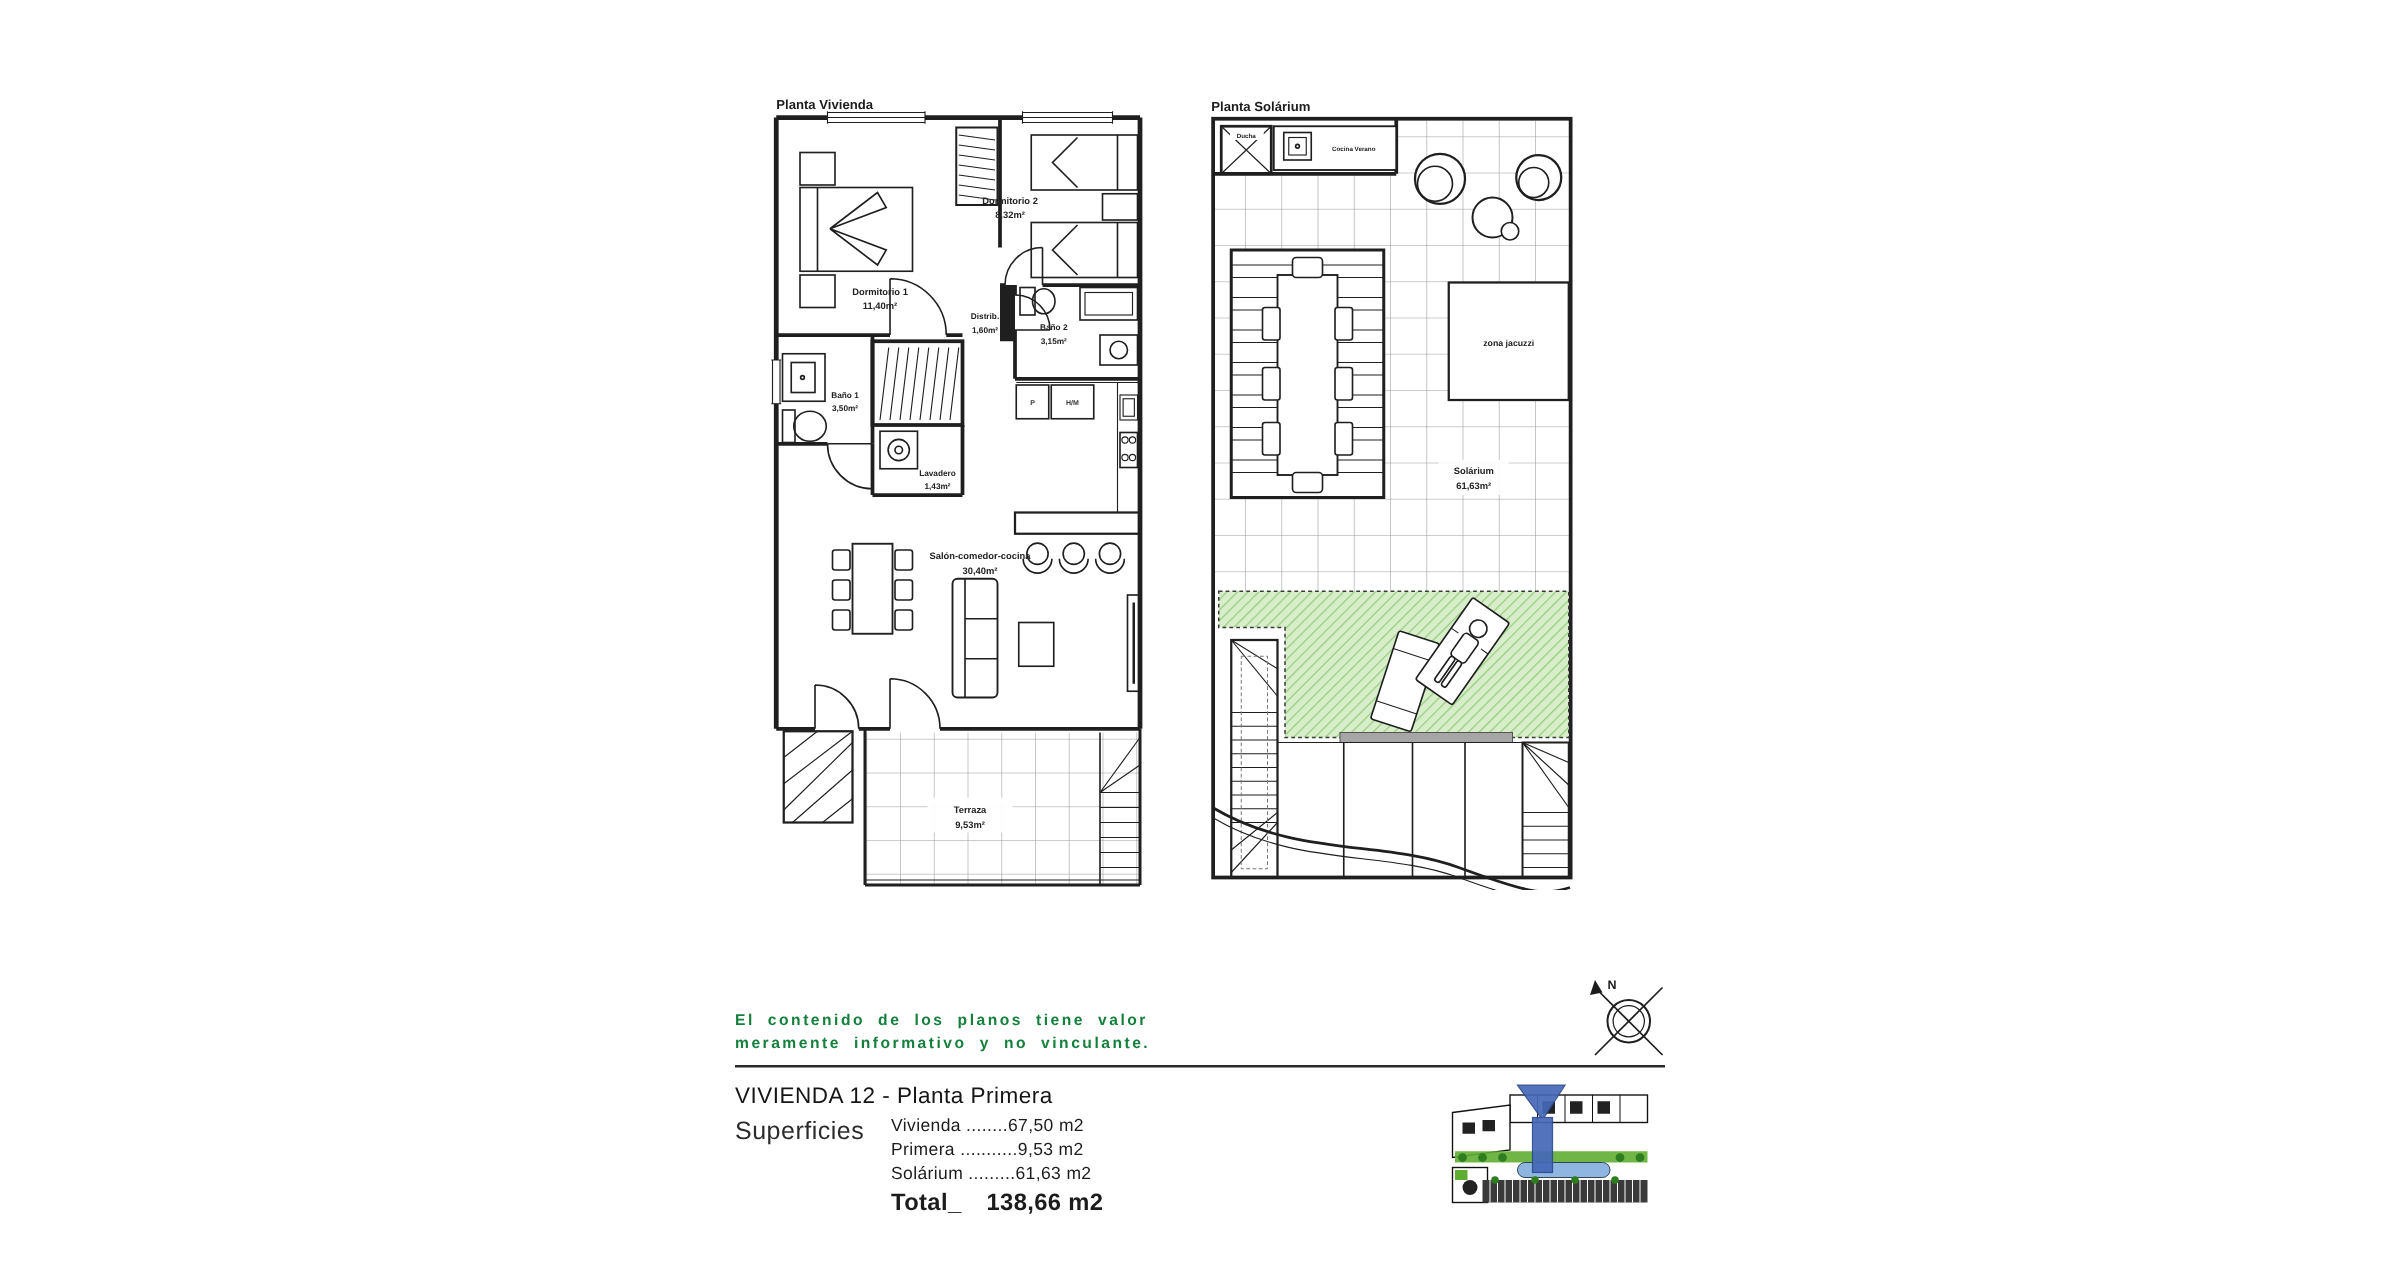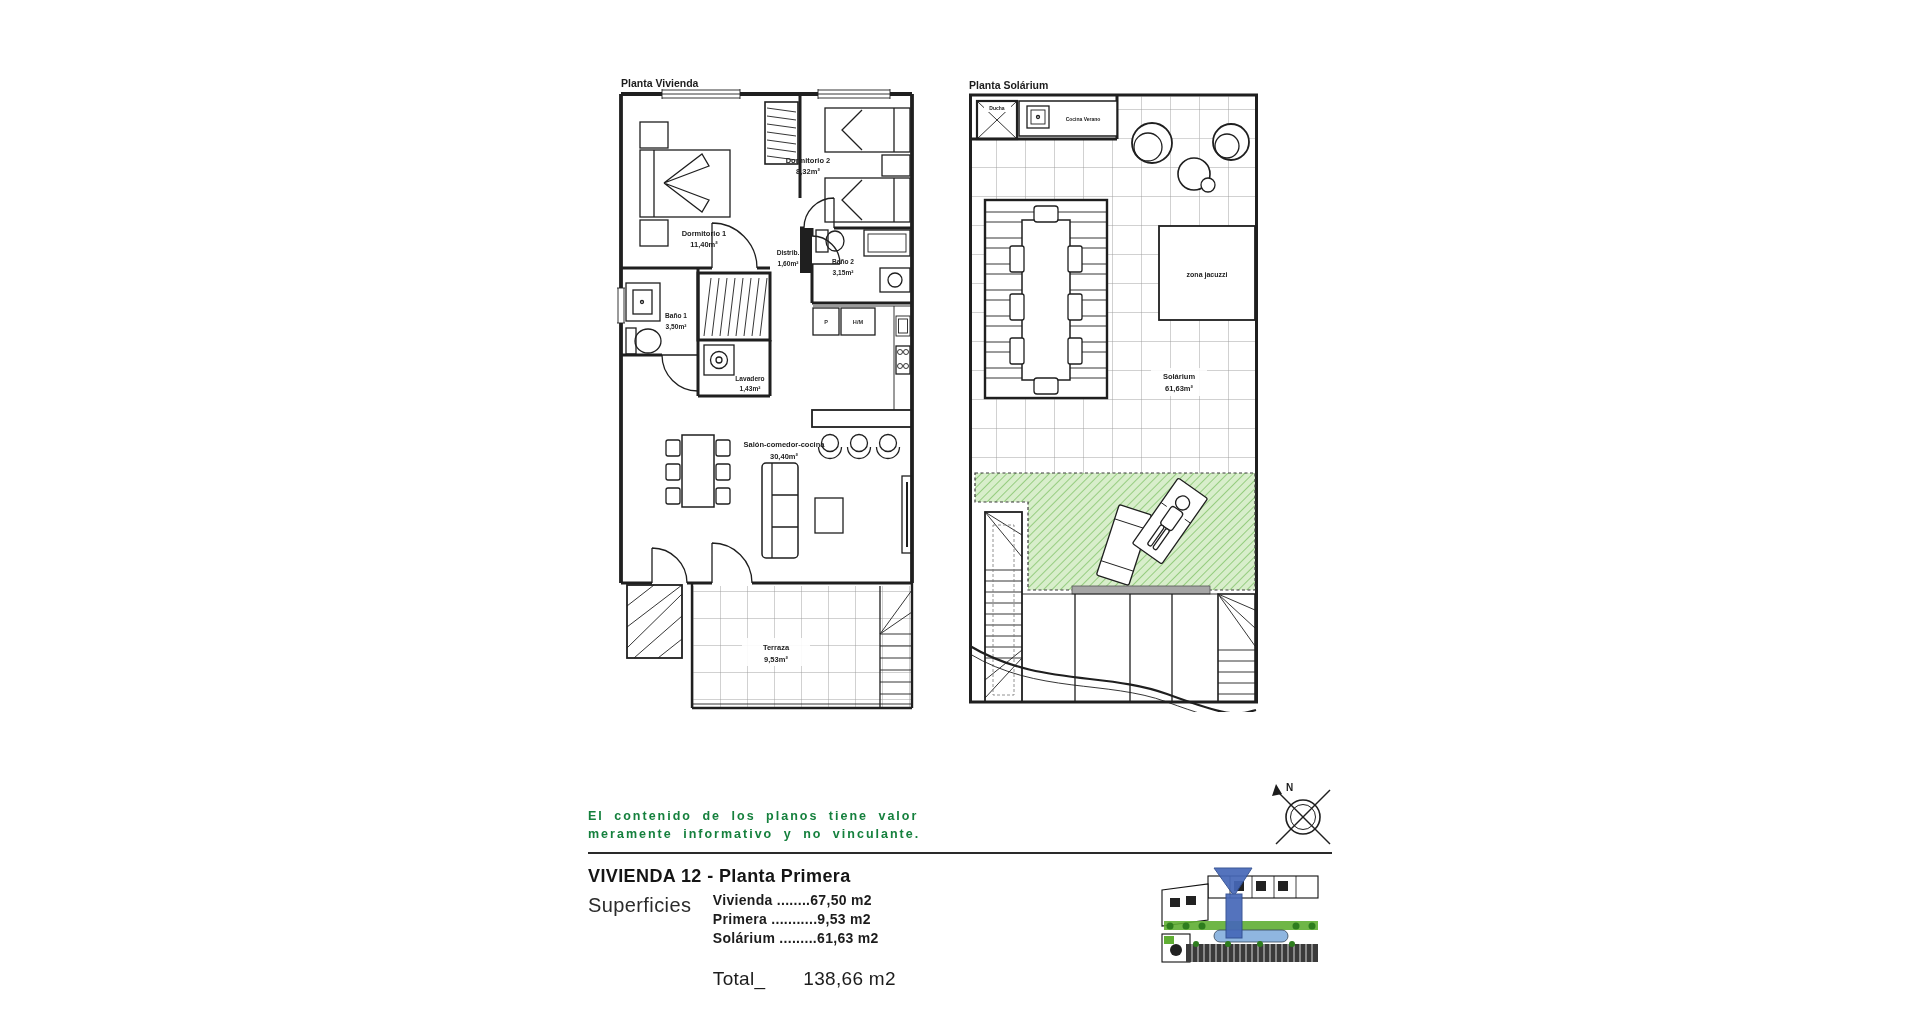--- a/index.html
+++ b/index.html
@@ -30,28 +30,28 @@
   .appl{font-size:5.6px;font-weight:bold;fill:#333;text-anchor:middle;}
 
   
   .disclaimer{
     left:588px;top:807px;width:360px;
     font-size:12.5px;font-weight:bold;letter-spacing:2px;word-spacing:5px;
     color:#15803d;line-height:18px;
   }
   .rule{left:588px;top:852px;width:744px;height:2px;background:#2a2a2a;}
   .heading{
-    left:588px;top:866px;font-size:18px;font-weight:bold;color:#151515;letter-spacing:.4px;
+    left:588px;top:866px;font-size:18px;font-weight:normal;color:#151515;letter-spacing:.4px;
   }
   .superficies{left:588px;top:891px;display:flex;align-items:flex-start;}
   .superficies .label{font-size:20px;color:#2b2b2b;letter-spacing:.4px;padding-top:3px;}
   .superficies .bar{width:2.5px;background:#1c1c1c;margin-left:8px;margin-right:11px;}
   .sup-rows{display:flex;flex-direction:column;}
-  .sup-rows .row{font-size:14px;font-weight:bold;color:#1c1c1c;line-height:19px;letter-spacing:.3px;}
-  .sup-rows .total{font-size:19px;font-weight:normal;margin-top:20px;display:flex;gap:38px;letter-spacing:.3px;}
+  .sup-rows .row{font-size:14px;font-weight:normal;color:#1c1c1c;line-height:19px;letter-spacing:.3px;}
+  .sup-rows .total{font-size:19px;font-weight:bold;margin-top:4px;display:flex;gap:20px;letter-spacing:.3px;}
 </style>
 </head>
 <body>
 
 <svg class="abs" style="left:612px;top:78px;" width="306" height="644" viewBox="0 0 306 644">
   <defs>
     <pattern id="tilesL" width="27" height="27" patternUnits="userSpaceOnUse">
       <path d="M27 0 L0 0 0 27" class="grid"></path>
     </pattern>
   </defs>

